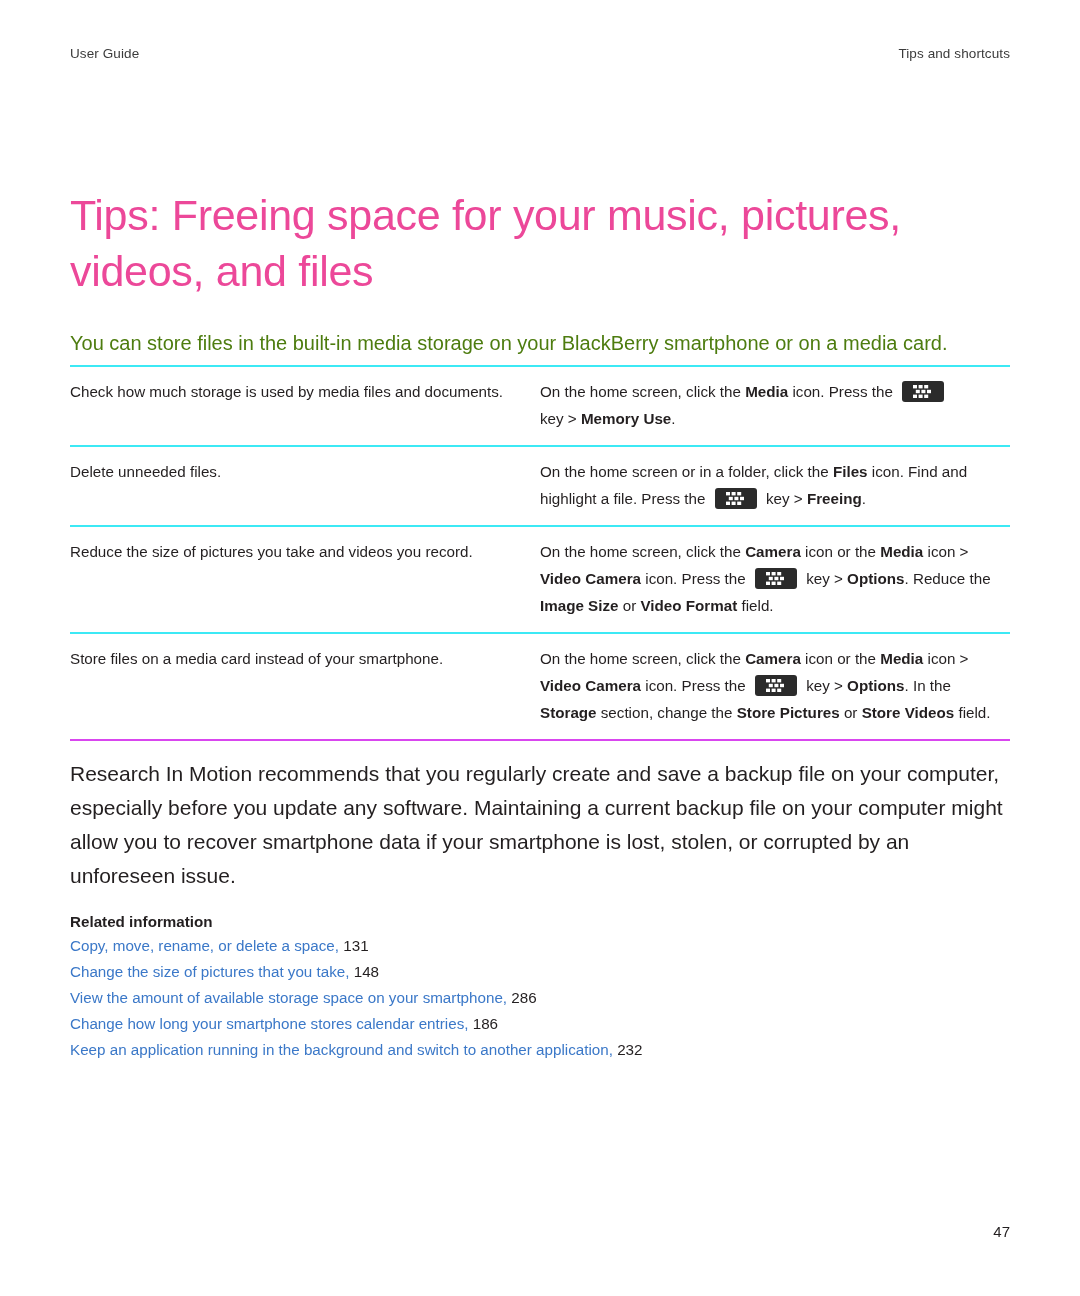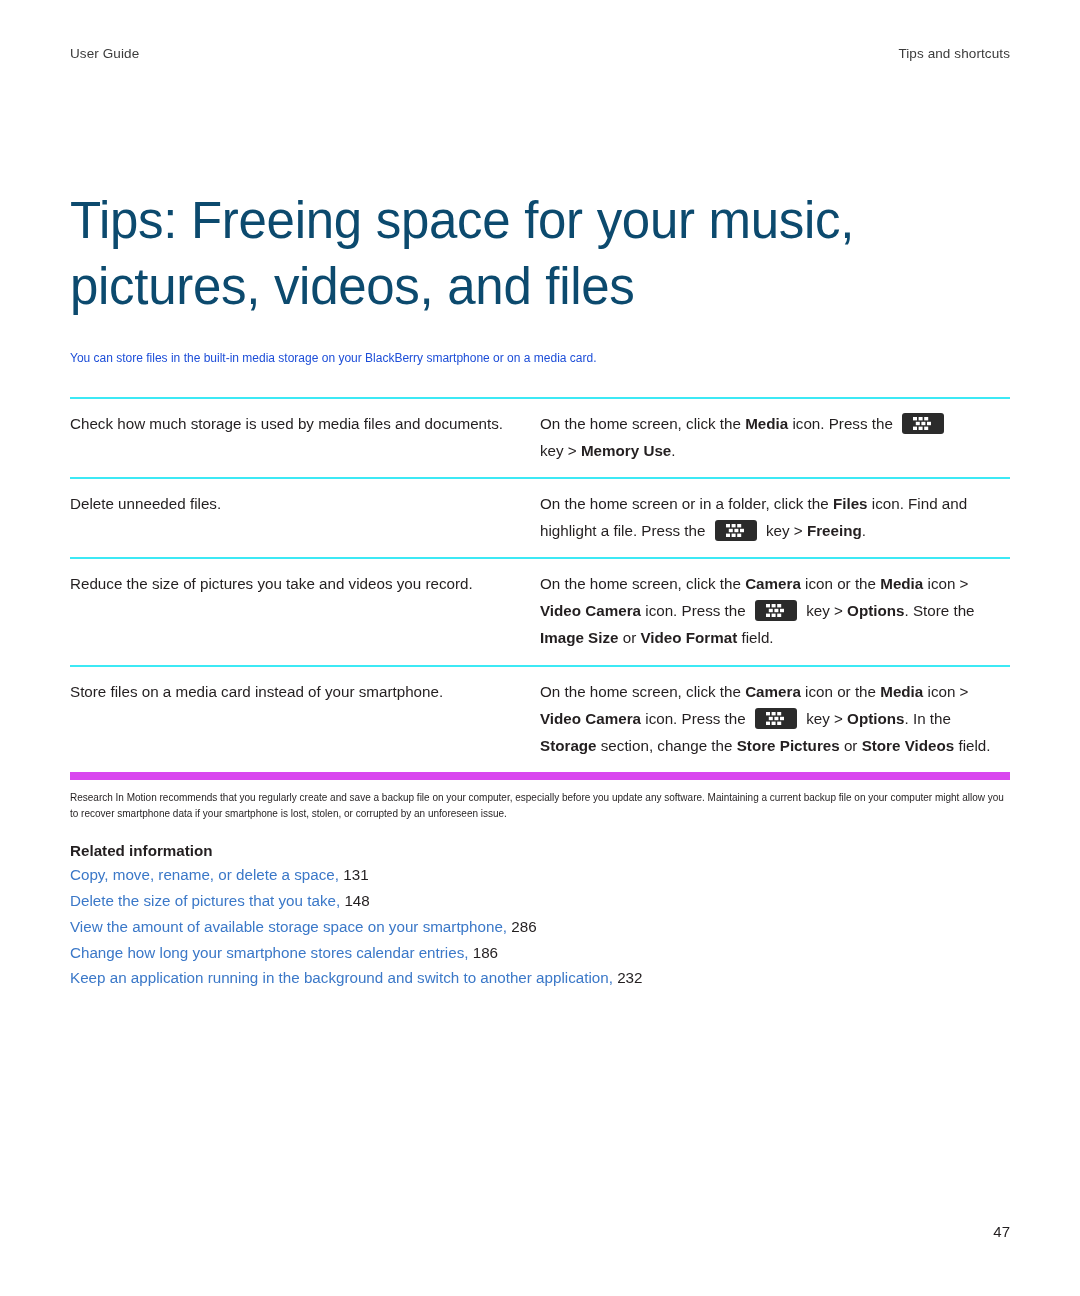--- a/index.html
+++ b/index.html
@@ -40,42 +40,42 @@
 
   
   .content {
     position: absolute;
     top: 188px;
     left: 70px;
     width: 940px;
   }
 
   h1.page-title {
-    color: #0c4a6e;
-    font-size: 51px;
+    color: #ec4899;
+    font-size: 43px;
     line-height: 1.30;
     font-weight: 400;
     letter-spacing: -0.3px;
     margin-bottom: 28px;
     max-width: 860px;
   }
 
   p.intro {
-    font-size: 12px;
+    font-size: 20px;
     line-height: 1.55;
-    color: #1d4ed8;
-    margin-bottom: 30px;
+    color: #4d7c0f;
+    margin-bottom: 6px;
   }
 
   
   .tips-table {
     width: 940px;
     border-collapse: collapse;
     border-top: 2px solid #3ce9f5;
-    border-bottom: 8px solid #d946ef;
+    border-bottom: 2px solid #d946ef;
   }
 
   .tips-table tr + tr td {
     border-top: 2px solid #3ce9f5;
   }
 
   .tips-table td {
     vertical-align: top;
     font-size: 15.2px;
     line-height: 1.78;
@@ -102,23 +102,23 @@
     height: 21px;
     background: #2b2b2b;
     border-radius: 3px;
     position: relative;
     margin: 0 5px;
   }
   .bb-key svg { position: absolute; top: 4px; left: 11px; }
 
   
   p.closing {
-    font-size: 10px;
+    font-size: 21px;
     line-height: 1.62;
-    margin-top: 10px;
+    margin-top: 16px;
     color: #231f20;
   }
 
   
   .related {
     margin-top: 20px;
   }
   .related-title {
     font-size: 15.2px;
     font-weight: 700;
@@ -203,21 +203,21 @@
             <span>On the home screen, click the </span><b>Camera</b><span> icon or the </span><b>Media</b><span> icon &gt; </span><b>Video Camera</b><span> icon. Press the </span><span class="bb-key"><svg width="20" height="13" viewBox="0 0 20 13">
                   <rect x="0" y="0" width="4" height="3.4" fill="#ffffff"></rect>
                   <rect x="5.6" y="0" width="4" height="3.4" fill="#ffffff"></rect>
                   <rect x="11.2" y="0" width="4" height="3.4" fill="#ffffff"></rect>
                   <rect x="2.8" y="4.8" width="4" height="3.4" fill="#ffffff"></rect>
                   <rect x="8.4" y="4.8" width="4" height="3.4" fill="#ffffff"></rect>
                   <rect x="14" y="4.8" width="4" height="3.4" fill="#ffffff"></rect>
                   <rect x="0" y="9.6" width="4" height="3.4" fill="#ffffff"></rect>
                   <rect x="5.6" y="9.6" width="4" height="3.4" fill="#ffffff"></rect>
                   <rect x="11.2" y="9.6" width="4" height="3.4" fill="#ffffff"></rect>
-                </svg></span><span> key &gt; </span><b>Options</b><span>. Store the </span><b>Image Size</b><span> or </span><b>Video Format</b><span> field.</span>
+                </svg></span><span> key &gt; </span><b>Options</b><span>. Reduce the </span><b>Image Size</b><span> or </span><b>Video Format</b><span> field.</span>
           </td>
         </tr>
 
         <tr>
           <td class="col-task">Store files on a media card instead of your smartphone.</td>
           <td class="col-action">
             <span>On the home screen, click the </span><b>Camera</b><span> icon or the </span><b>Media</b><span> icon &gt; </span><b>Video Camera</b><span> icon. Press the </span><span class="bb-key"><svg width="20" height="13" viewBox="0 0 20 13">
                   <rect x="0" y="0" width="4" height="3.4" fill="#ffffff"></rect>
                   <rect x="5.6" y="0" width="4" height="3.4" fill="#ffffff"></rect>
                   <rect x="11.2" y="0" width="4" height="3.4" fill="#ffffff"></rect>
@@ -237,21 +237,21 @@
     <p class="closing">Research In Motion recommends that you regularly create and save a backup file on your computer, especially before you update any software. Maintaining a current backup file on your computer might allow you to recover smartphone data if your smartphone is lost, stolen, or corrupted by an unforeseen issue.</p>
 
     <div class="related">
       <div class="related-title">Related information</div>
 
       <div class="related-link">
         <span>Copy, move, rename, or delete a space,</span>
         <span class="page-ref">131</span>
       </div>
       <div class="related-link">
-        <span>Delete the size of pictures that you take,</span>
+        <span>Change the size of pictures that you take,</span>
         <span class="page-ref">148</span>
       </div>
       <div class="related-link">
         <span>View the amount of available storage space on your smartphone,</span>
         <span class="page-ref">286</span>
       </div>
       <div class="related-link">
         <span>Change how long your smartphone stores calendar entries,</span>
         <span class="page-ref">186</span>
       </div>

